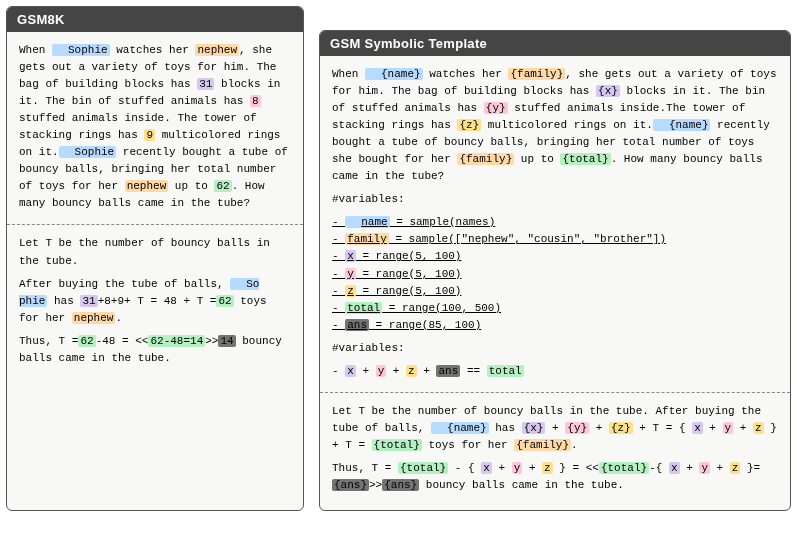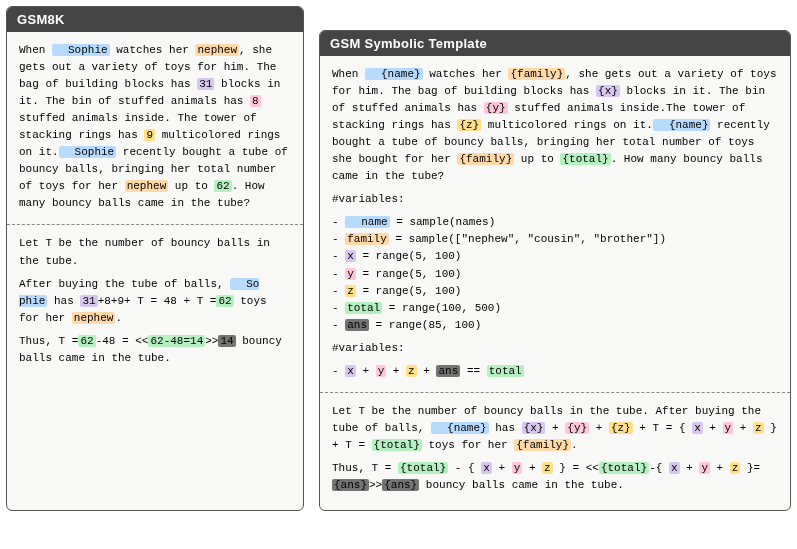--- a/index.html
+++ b/index.html
@@ -45,21 +45,21 @@
   .section { padding: 10px 12px 10px 12px; line-height: 1.55; }
   .hl { border-radius: 2px; padding: 0 2px; }
   .hl-name   { background: #b7dbff; padding-left: 16px; }  
   .hl-family { background: #ffd9a8; }  
   .hl-x      { background: #d6c6f0; }  
   .hl-y      { background: #ffc6da; }  
   .hl-z      { background: #ffe08a; }  
   .hl-total  { background: #b4f0c0; }  
   .hl-ans    { background: #737373; }  
   .para { margin-bottom: 6px; }
-  .vars-list { padding-left: 0; margin: 2px 0 6px 0; }
+  .vars-list { padding-left: 0; margin: 2px 0 6px 0; text-decoration: underline; }
   .vars-list .row { line-height: 1.55; }
   .mono { font-family: "Courier New", Courier, monospace; }
 </style>
 </head>
 <body>
 
 <div class="container">
 
   <div class="panel left">
     <div class="panel-header">GSM8K</div>

